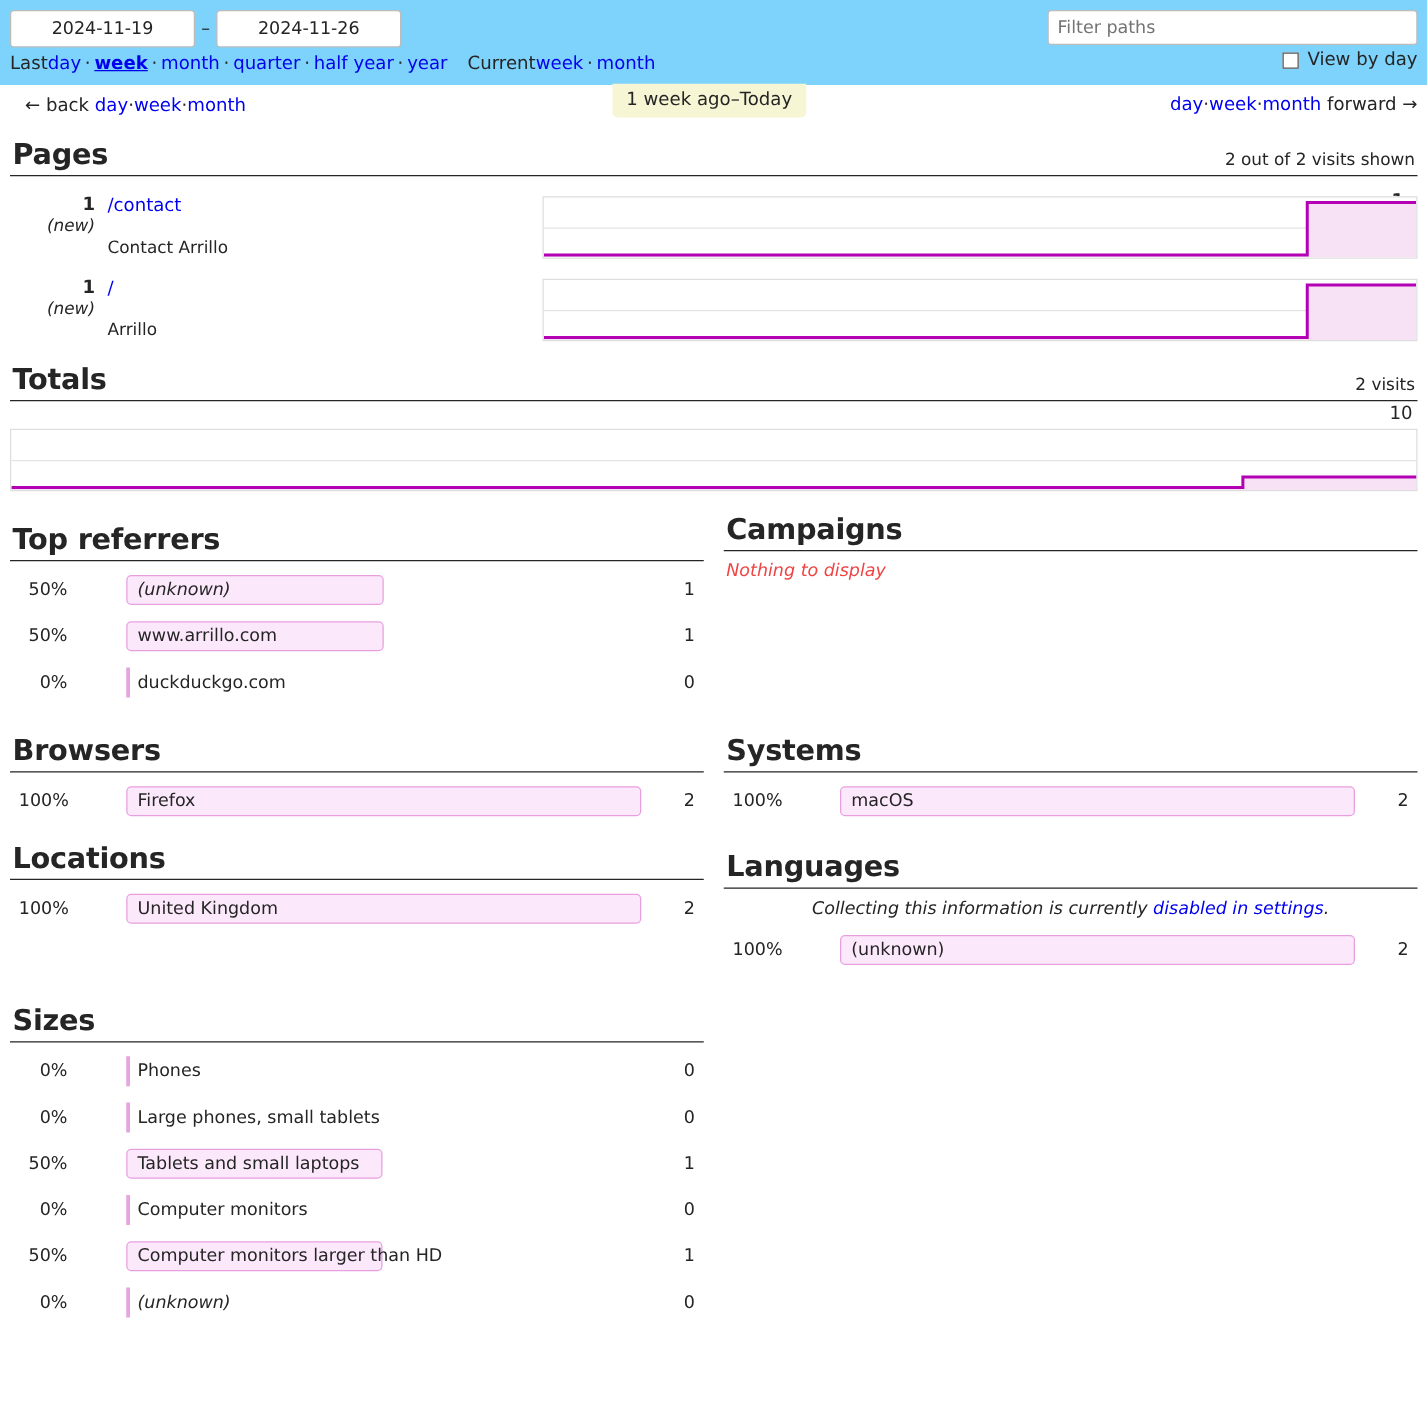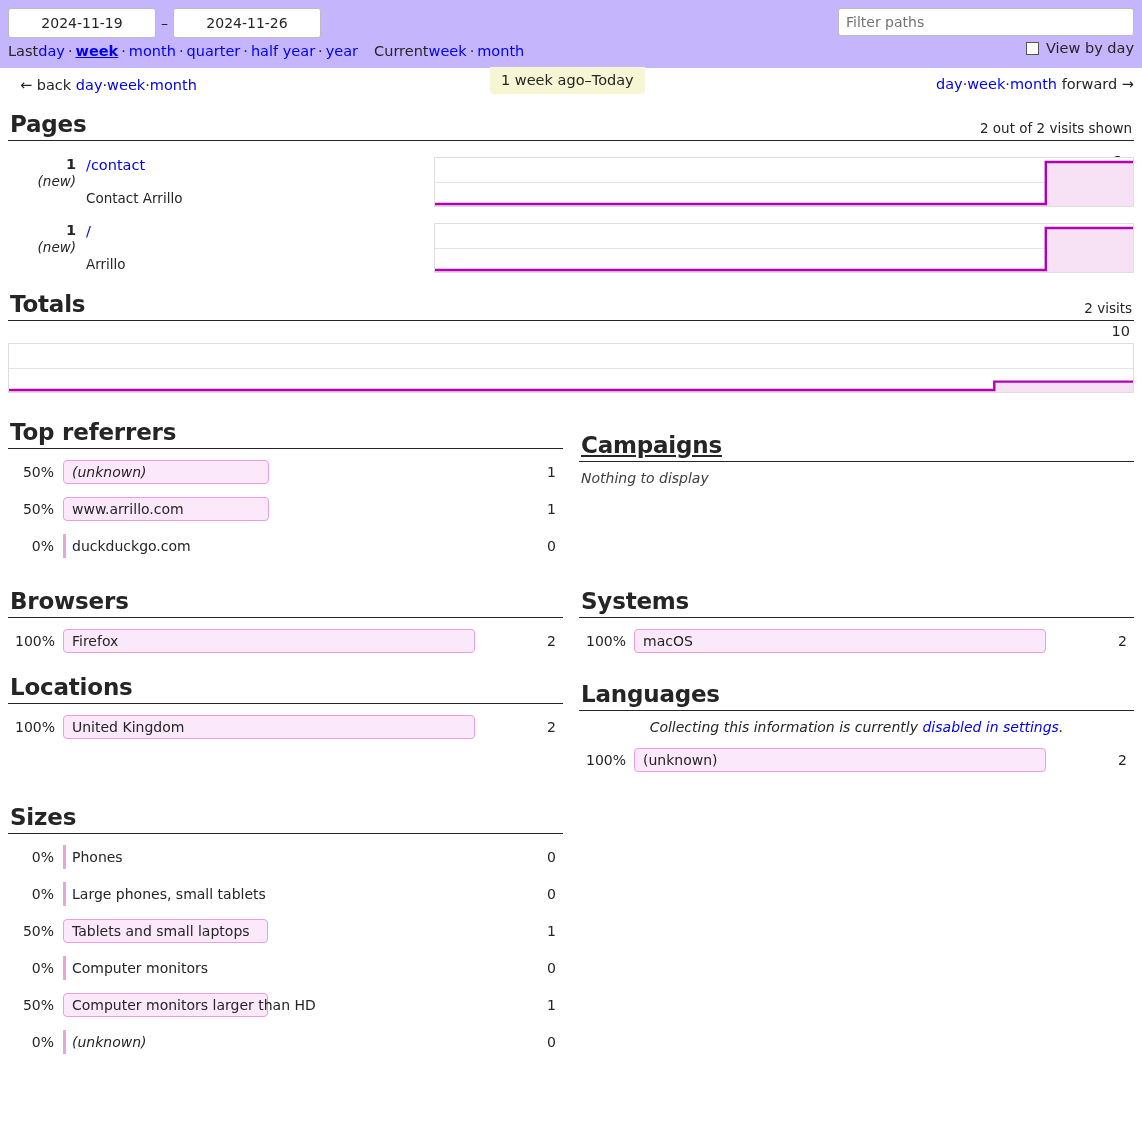--- a/index.html
+++ b/index.html
@@ -9,21 +9,21 @@
     background: #fff;
     font-family: "DejaVu Sans", "Liberation Sans", sans-serif;
     font-size: 14px;
     color: #252525;
     overflow: hidden;
   }
   a { color: #0000ee; text-decoration: none; }
 
   
   .topbar {
-    background: #c4b5fd;
+    background: #7dd3fc;
     padding: 6px 8px 4px 8px;
     position: relative;
     height: 68px;
   }
   .topbar-row1 { display: flex; align-items: center; height: 34px; }
   .date-input {
     width: 148px; height: 30px;
     border: 1px solid #bcbcbc; border-radius: 3px;
     background: #fff;
     text-align: center;
@@ -137,42 +137,42 @@
   
   .barlist { padding: 0 15px; margin-top: 4px; }
   .bar-row {
     display: flex; align-items: center;
     height: 37px; position: relative;
   }
   .bar-pct {
     width: 48px; text-align: right; flex: none;
     font-size: 14px; padding-right: 9px; color: #252525;
   }
-  .bar-area { flex: 1; position: relative; height: 24px; }
+  .bar-area { flex: 1; position: relative; height: 24px; margin-left: 38px; }
   .bar-fill {
     position: absolute; left: 0; top: 0; height: 24px;
     background: #fce8fb; border: 1px solid #e89fe0;
     border-radius: 4px;
   }
   .bar-fill.zero {
     width: 3px; background: #e7a4e0; border: none; border-radius: 0;
   }
   .bar-label {
     position: absolute; left: 9px; top: 0; height: 24px;
     line-height: 24px; font-size: 14px; color: #252525;
     white-space: nowrap;
   }
   .bar-label.italic { font-style: italic; }
   .bar-count {
     width: 46px; text-align: right; flex: none;
     font-size: 14px; color: #252525;
   }
   .empty-note {
     padding: 8px 8px 0 10px; font-style: italic;
-    font-size: 14px; color: #404040;
+    font-size: 14px; color: #ef4444;
   }
   .disabled-note {
     text-align: center; font-style: italic;
     font-size: 14px; color: #252525;
     padding: 8px 20px 2px 20px;
   }
   .disabled-note a { font-style: italic; }
 </style>
 </head>
 <body>
@@ -294,21 +294,21 @@
           <div class="bar-pct">0%</div>
           <div class="bar-area">
             <div class="bar-fill zero"></div>
             <div class="bar-label">duckduckgo.com</div>
           </div>
           <div class="bar-count">0</div>
         </div>
       </div>
   </div>
   <div class="col">
-    <div class="h-wrap" style="margin-top:33px;text-decoration:underline;">
+    <div class="h-wrap" style="margin-top:12px;">
       <h2>Campaigns</h2>
       <div class="h-rule"></div>
     </div>
     <div class="empty-note">Nothing to display</div>
   </div>
 </div>
 
 <div class="cols">
   <div class="col">
     <div class="h-wrap" style="margin-top:18px;">

